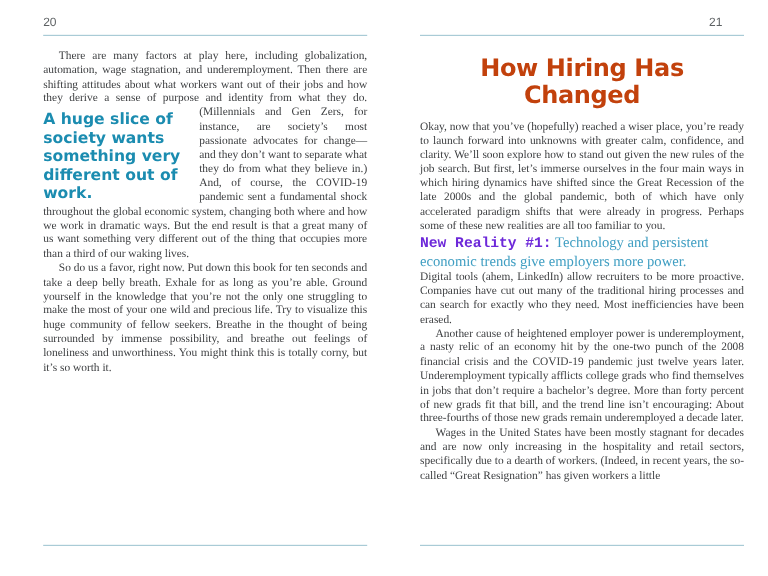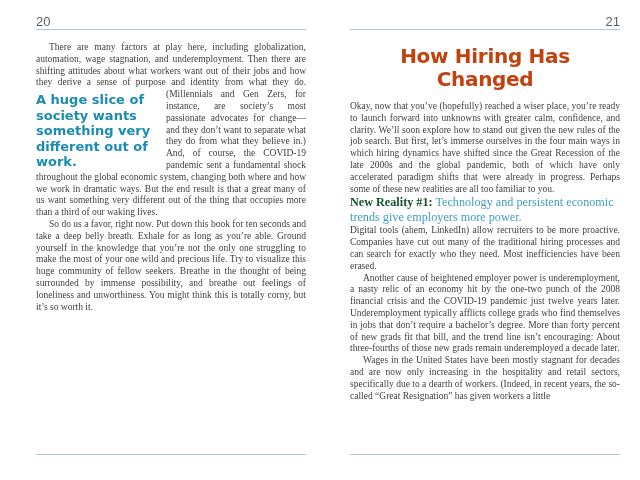--- a/index.html
+++ b/index.html
@@ -7,24 +7,24 @@
     position:relative; width:640px; height:480px; background:#ffffff;
     overflow:hidden; font-family:"Liberation Serif", serif;
   }
   .page { position:absolute; top:14px; width:270px; height:452px; }
   .page-left  { left:36px; }
   .page-right { left:350px; }
 
   .running-header {
     position:relative; height:12px;
     font-family:"Liberation Sans", sans-serif;
-    font-size:13px; color:#5d6163;
+    font-size:10px; color:#5d6163;
   }
   .folio-left  { position:absolute; left:0; top:0; }
-  .folio-right { position:absolute; right:0; top:0; }
+  .folio-right { position:absolute; right:18px; top:0; }
   .running-title {
     display:block; text-align:center; letter-spacing:2px;
   }
   .running-title-chapter {
     display:block; text-align:center; letter-spacing:0.4px;
   }
   .rule {
     height:1px; background:#a9cbd6; border:none; margin:3px 0 0 0;
   }
   .footer-rule { position:absolute; left:0; right:0; top:440px; height:1px; background:#a9cbd6; }
@@ -56,22 +56,22 @@
     font-family:"DejaVu Sans", sans-serif;
     font-weight:bold; font-size:20px; letter-spacing:-0.3px;
     color:#c2410c; text-align:center; line-height:23px;
   }
 
   .subheading {
     margin:9px 0 8px 0;
     font-size:12.2px; line-height:15px; text-align:left; text-indent:0;
   }
   .subheading .label {
-    font-family:Liberation Serif, serif; font-weight:bold;
-    color:#14532d;
+    font-family:Liberation Mono, monospace; font-weight:bold;
+    color:#6d28d9;
   }
   .subheading .rest { color:#3f9ec2; }
 
   .para-gap { margin-top:0; }
 </style>
 </head>
 <body>
 
 <div class="screen">
 

